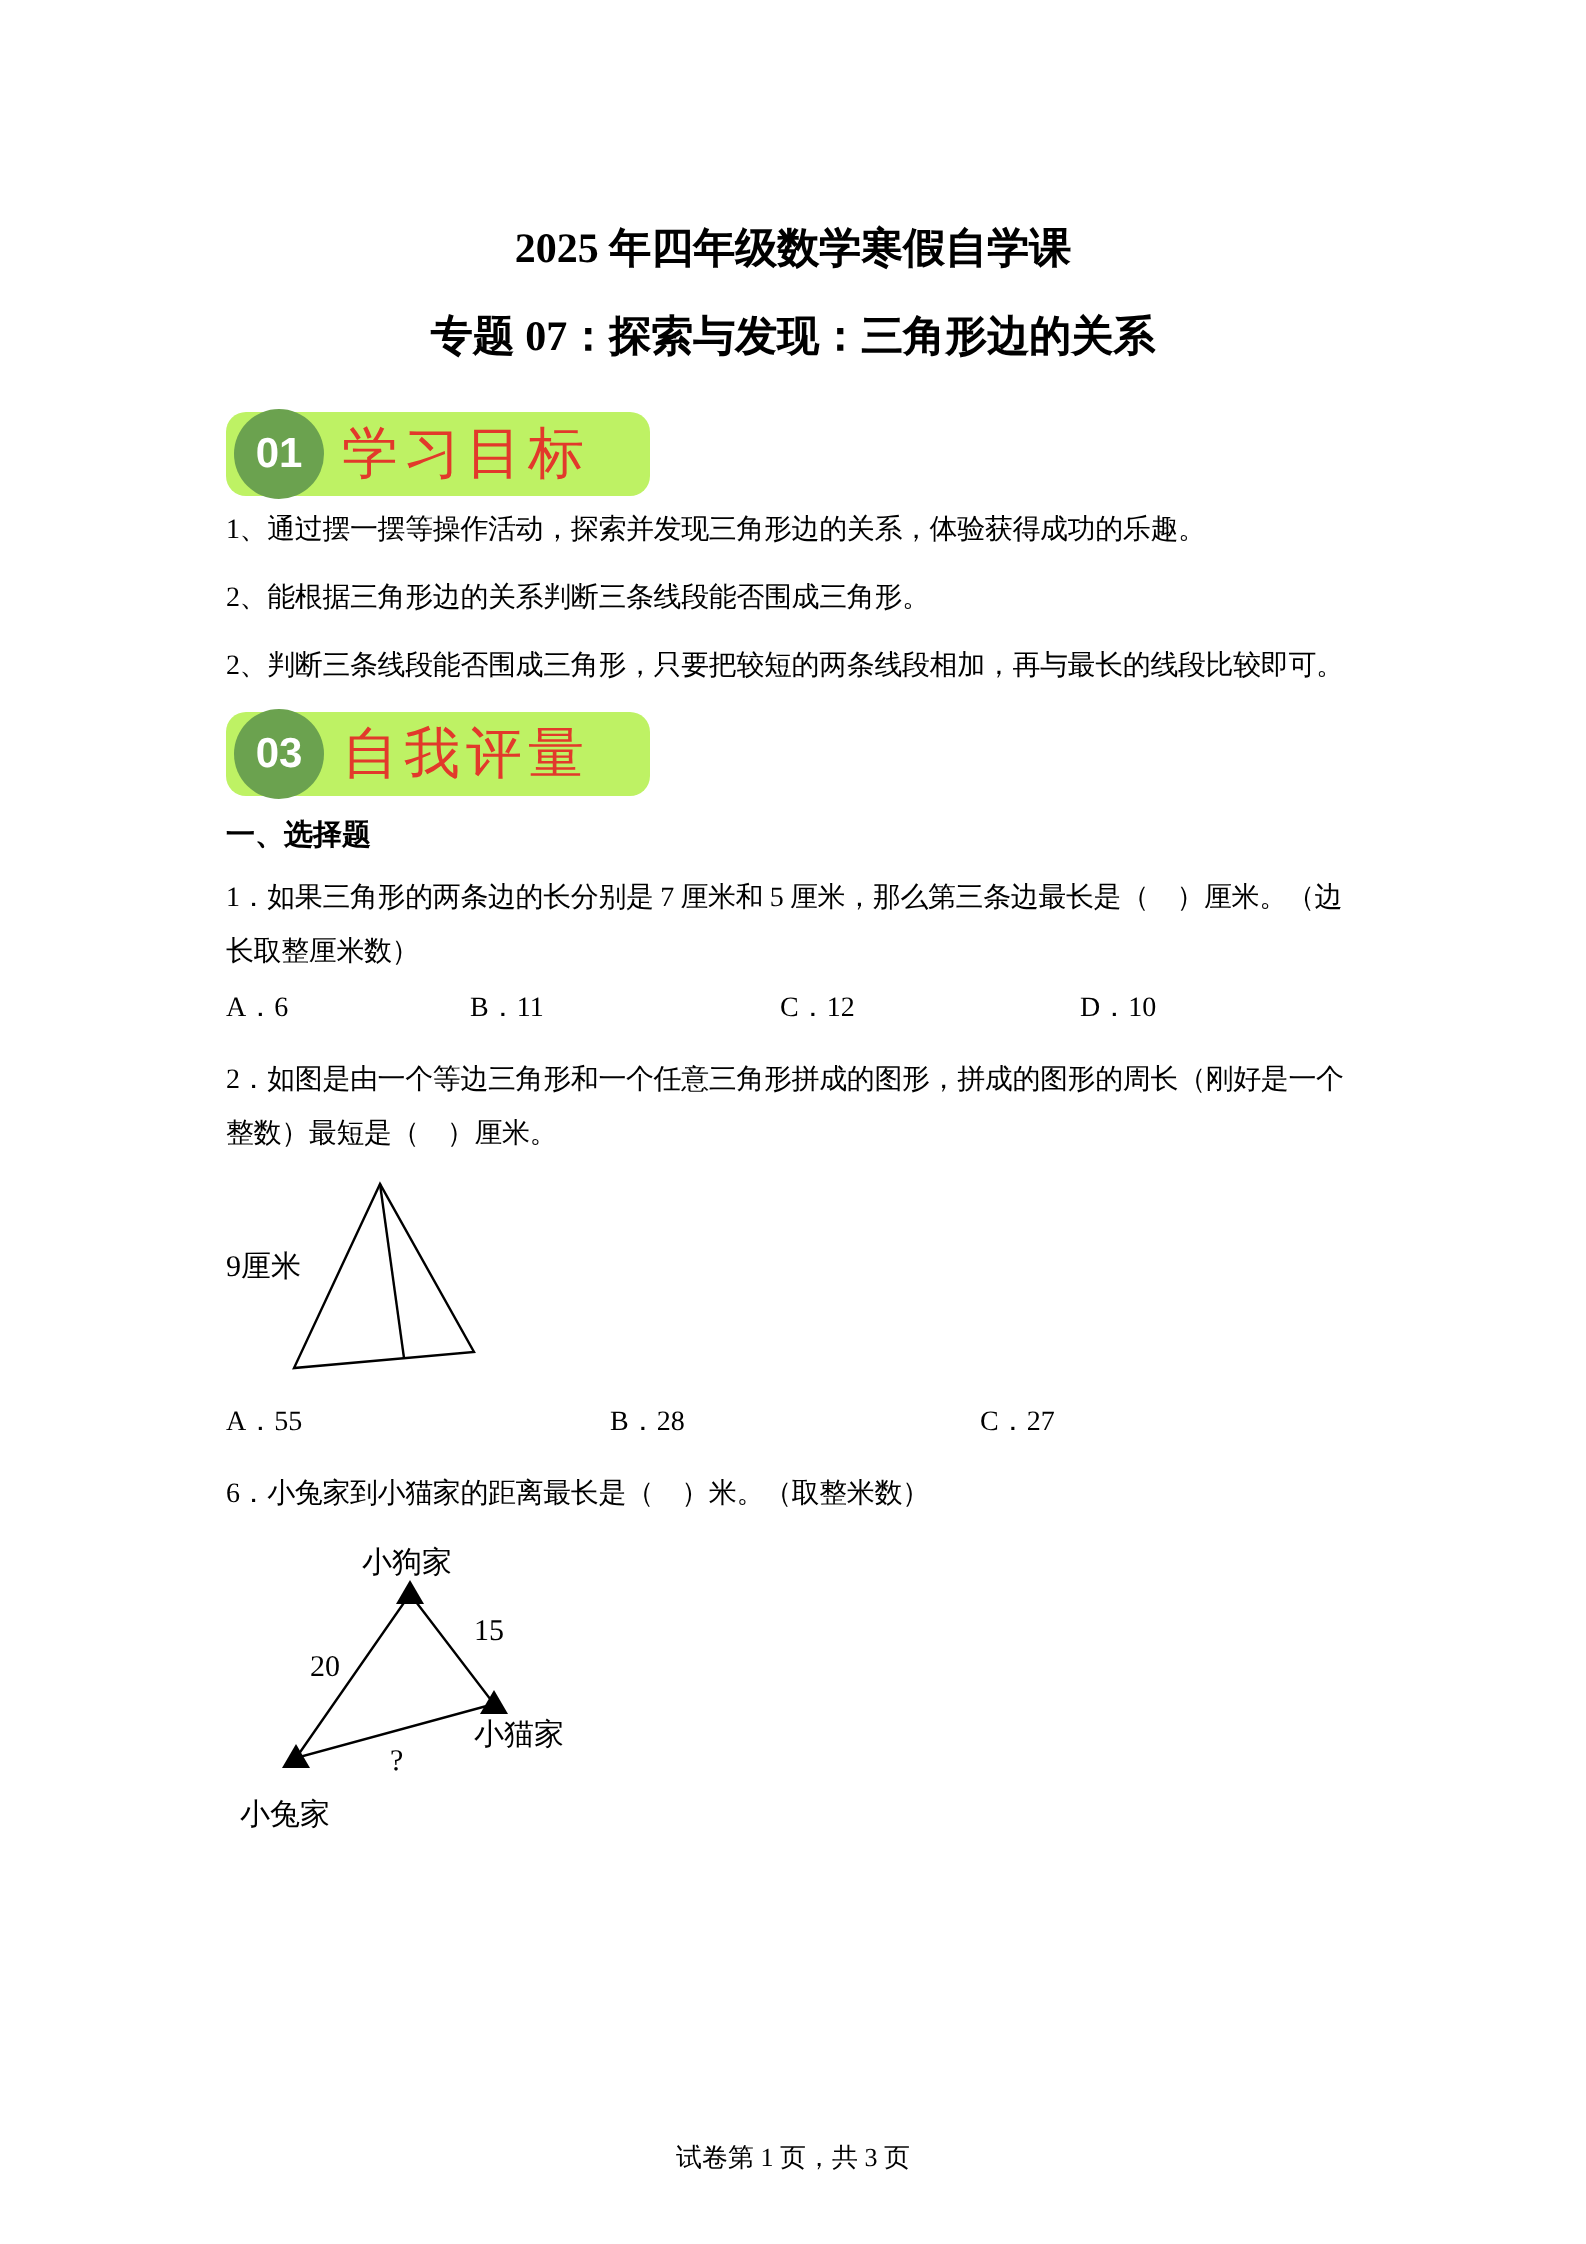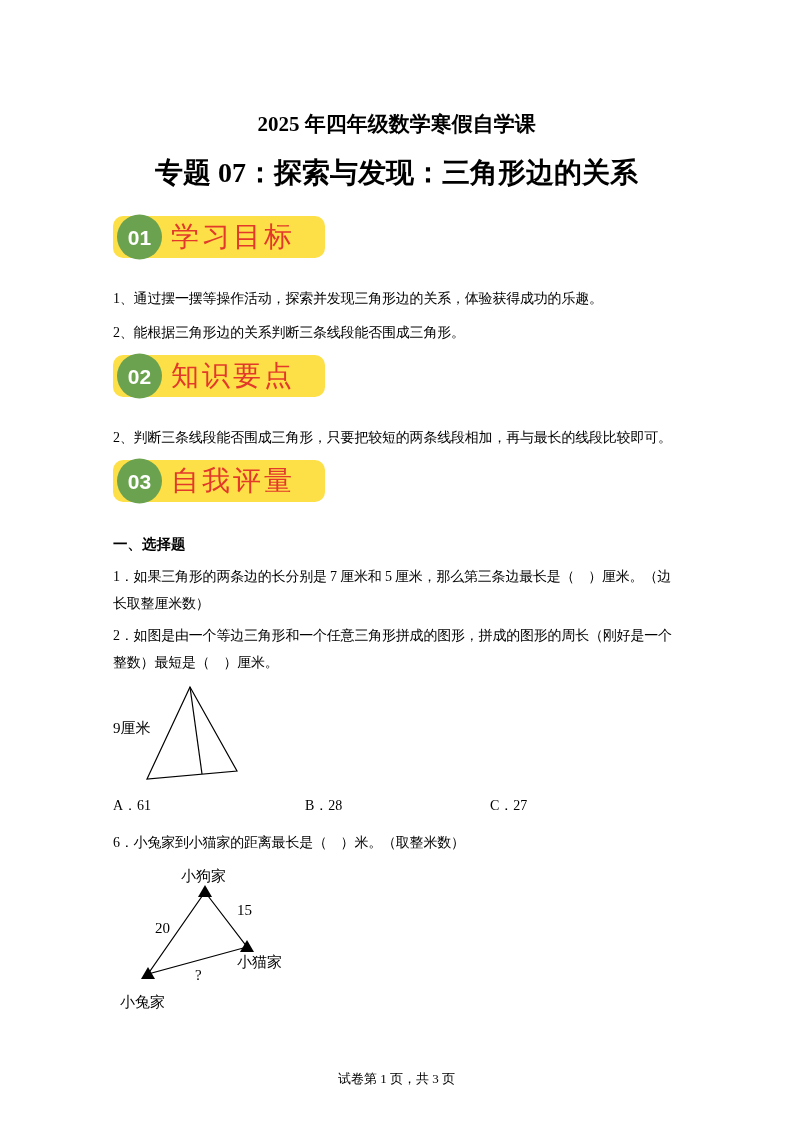--- a/index.html
+++ b/index.html
@@ -3,25 +3,25 @@
 <meta charset="utf-8">
 <style>
   html, body { margin: 0; padding: 0; background: #ffffff; }
   .page {
     width: 793px; height: 1122px; background: #ffffff; position: relative;
     margin: 0 auto; box-sizing: border-box; padding: 110px 113px 12px;
     font-family: "Liberation Serif", "DejaVu Serif", serif; color: #000;
     overflow: hidden;
   }
   .title    { font-size: 21px; font-weight: bold; text-align: center; margin: 0 0 16px; }
-  .subtitle { font-size: 28px; font-weight: bold; text-align: center; margin: 0 0 22px; }
+  .subtitle { font-size: 21px; font-weight: bold; text-align: center; margin: 0 0 22px; }
 
   .badge {
     position: relative; display: inline-flex; align-items: center; height: 42px;
-    background: #fde047; border-radius: 10px; padding: 0 30px 0 58px; margin: 2px 0 27px;
+    background: #bef264; border-radius: 10px; padding: 0 30px 0 58px; margin: 2px 0 4px;
   }
   .badge-num {
     position: absolute; left: 4px; top: 50%; transform: translateY(-50%);
     width: 45px; height: 45px; border-radius: 50%; background: #6ba24f; color: #fff;
     font-family: "Liberation Sans", "DejaVu Sans", sans-serif; font-weight: bold;
     font-size: 21px; display: flex; align-items: center; justify-content: center;
   }
   .badge-label {
     color: #e2392b; font-size: 28px; font-weight: normal; letter-spacing: 3px;
     font-family: "Liberation Sans", "DejaVu Sans", sans-serif;
@@ -59,46 +59,48 @@
 
   
   <div class="badge">
     <span class="badge-num">01</span>
     <span class="badge-label">学习目标</span>
   </div>
   <p class="body-text">1、通过摆一摆等操作活动，探索并发现三角形边的关系，体验获得成功的乐趣。</p>
   <p class="body-text">2、能根据三角形边的关系判断三条线段能否围成三角形。</p>
 
   
-  <div class="badge">
-    <span class="badge-num">02</span>
-    <span class="badge-label">知识要点</span>
-  </div>
   <p class="body-text">2、判断三条线段能否围成三角形，只要把较短的两条线段相加，再与最长的线段比较即可。</p>
 
   
   <div class="badge">
     <span class="badge-num">03</span>
     <span class="badge-label">自我评量</span>
   </div>
 
   <div class="quiz-heading">一、选择题</div>
 
   
   <p class="q-text">1．如果三角形的两条边的长分别是 7 厘米和 5 厘米，那么第三条边最长是（　）厘米。（边长取整厘米数）</p>
+  <div class="options opts-q1">
+    <span>A．6</span>
+    <span>B．11</span>
+    <span>C．12</span>
+    <span>D．10</span>
+  </div>
 
   
   <p class="q-text">2．如图是由一个等边三角形和一个任意三角形拼成的图形，拼成的图形的周长（刚好是一个整数）最短是（　）厘米。</p>
   <svg class="figure" width="190" height="112" viewBox="0 0 190 112">
     <polygon class="fig-line" points="77,6 34,98 124,90"></polygon>
     <line class="fig-line" x1="77" y1="6" x2="89" y2="93"></line>
     <text class="fig-text" x="0" y="52">9厘米</text>
   </svg>
   <div class="options opts-q2">
-    <span>A．61</span>
+    <span>A．55</span>
     <span>B．28</span>
     <span>C．27</span>
   </div>
 
   
   <p class="q-text">6．小兔家到小猫家的距离最长是（　）米。（取整米数）</p>
   <svg class="figure" width="250" height="155" viewBox="0 0 250 155" style="margin-left:2px;">
     <polygon class="fig-line" points="90,31 132,86 33,113"></polygon>
     <polygon class="fig-marker" points="90,24 83,36 97,36"></polygon>
     <polygon class="fig-marker" points="132,79 125,91 139,91"></polygon>

